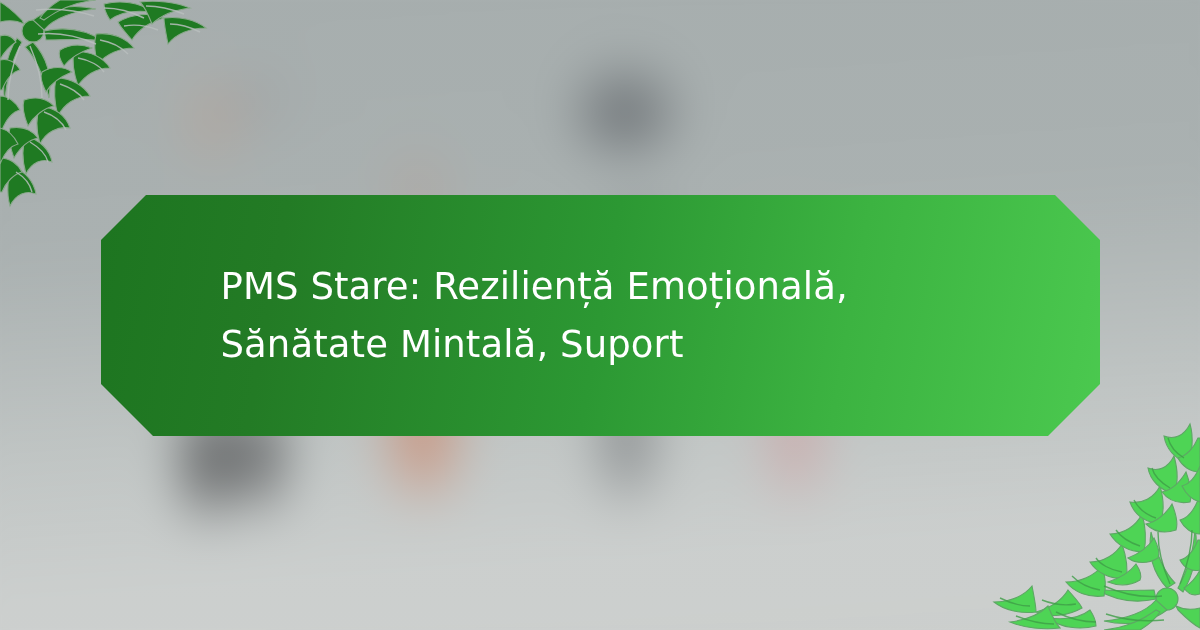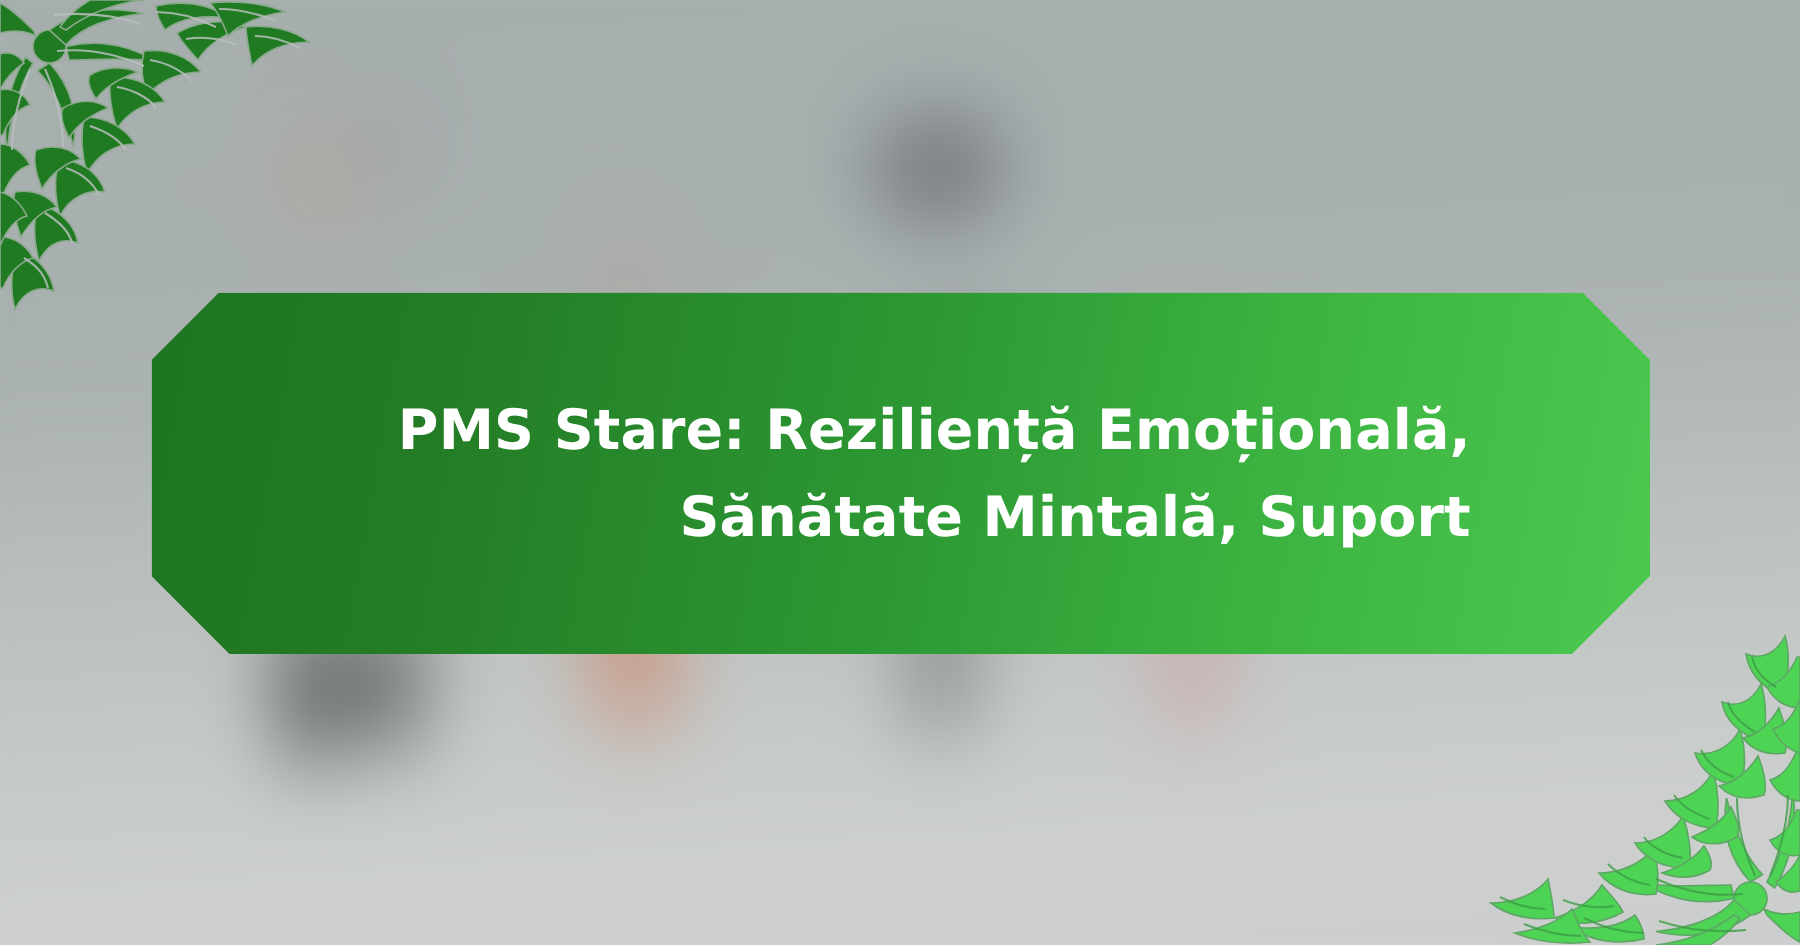--- a/index.html
+++ b/index.html
@@ -77,25 +77,25 @@
       0 45px
     );
     display: flex;
     align-items: center;
     justify-content: center;
   }
 
   .banner-title {
     margin: 16px;
     width: 760px;
-    text-align: right;
+    text-align: left;
     color: #ffffff;
     font-family: "DejaVu Sans", "Liberation Sans", sans-serif;
     font-size: 37px;
-    font-weight: 700;
+    font-weight: 400;
     line-height: 58px;
     letter-spacing: .1px;
     text-rendering: optimizeLegibility;
   }
 </style>
 </head>
 <body>
 
 <div class="canvas">
 

